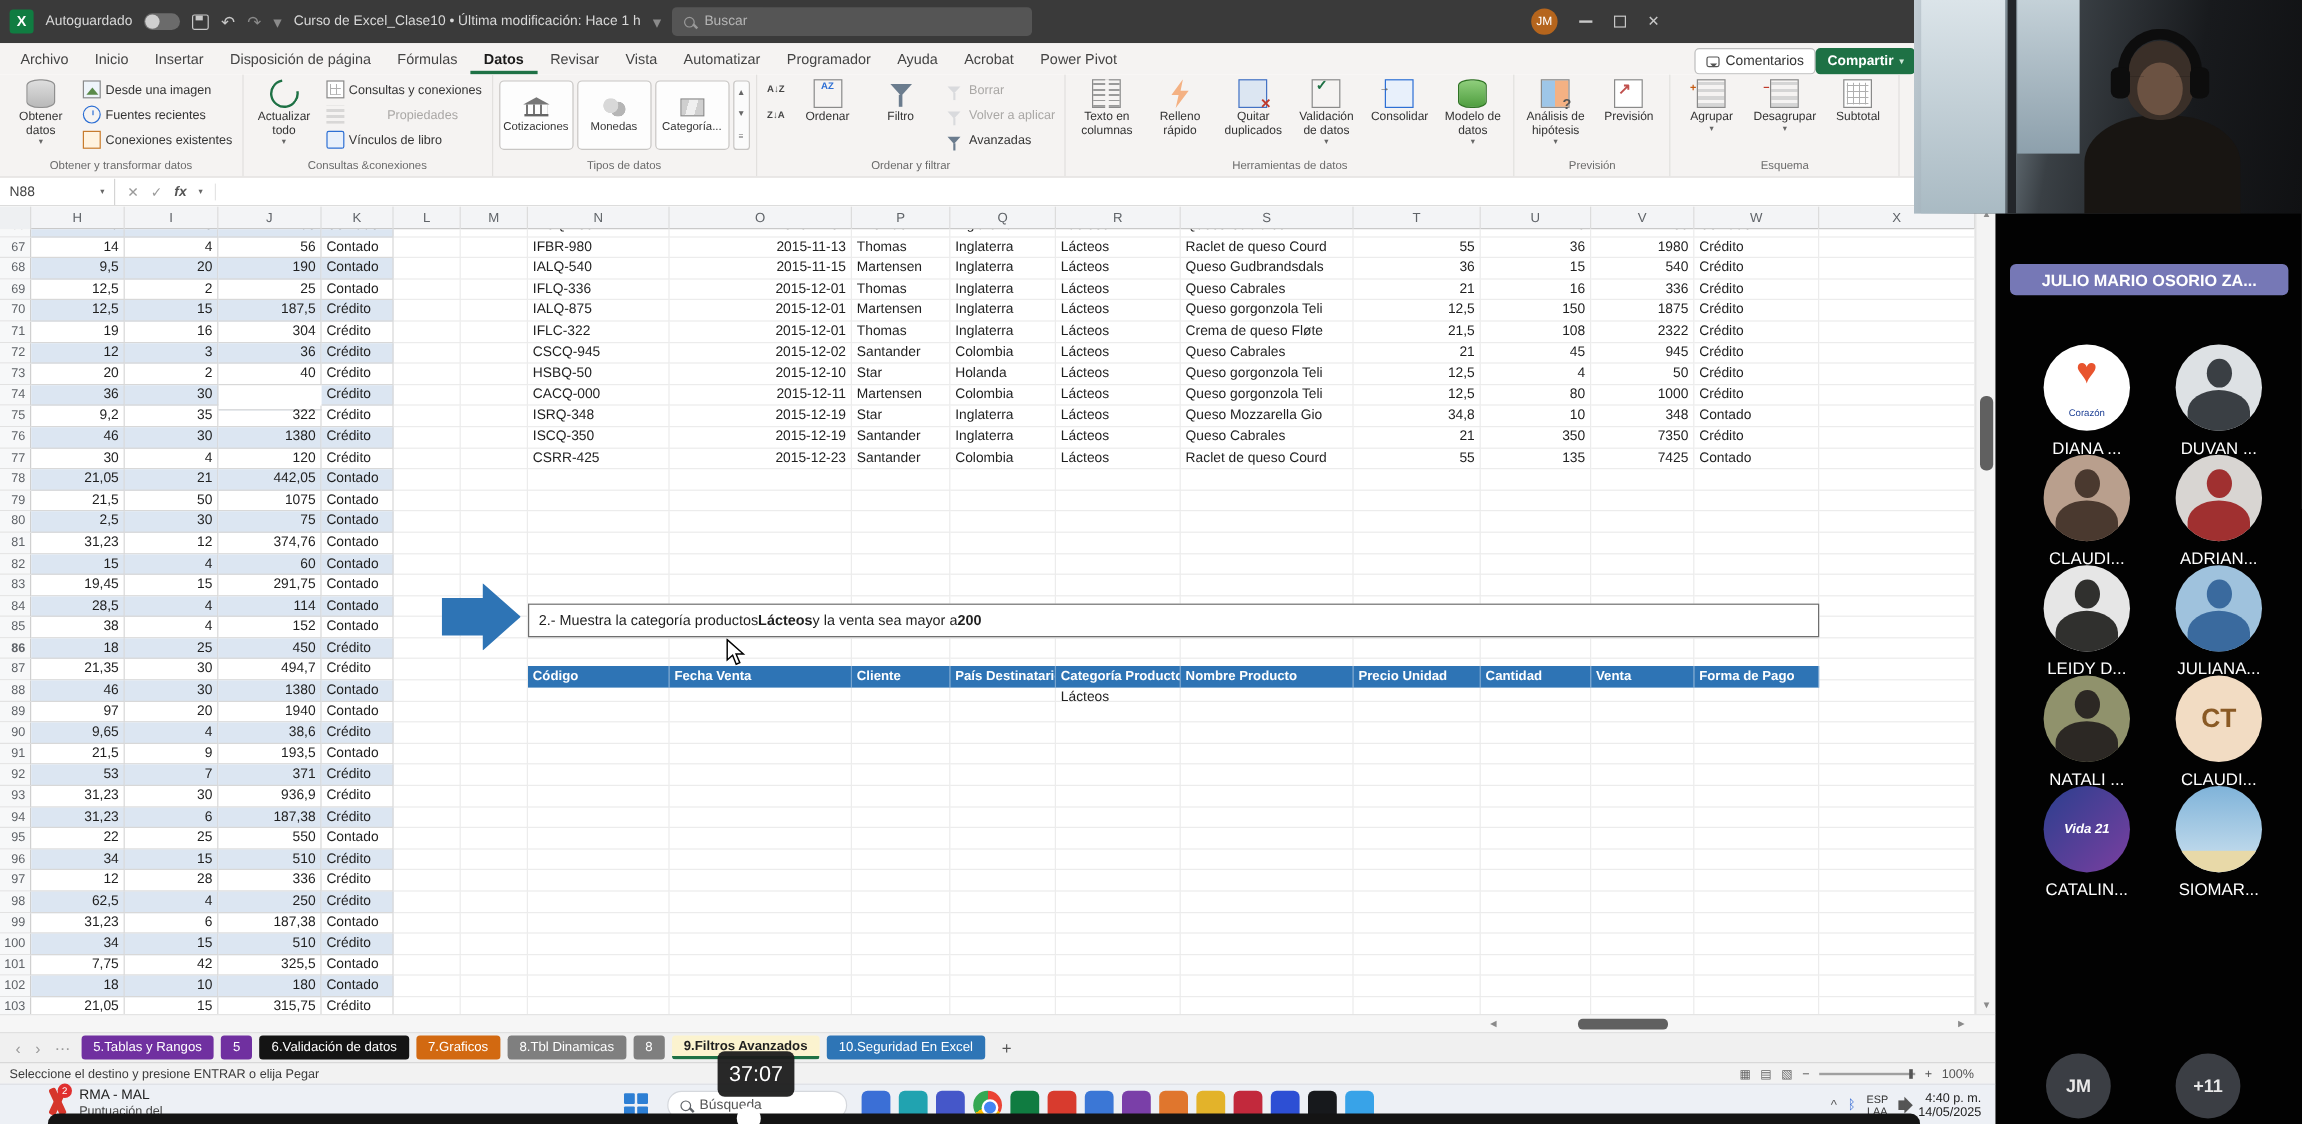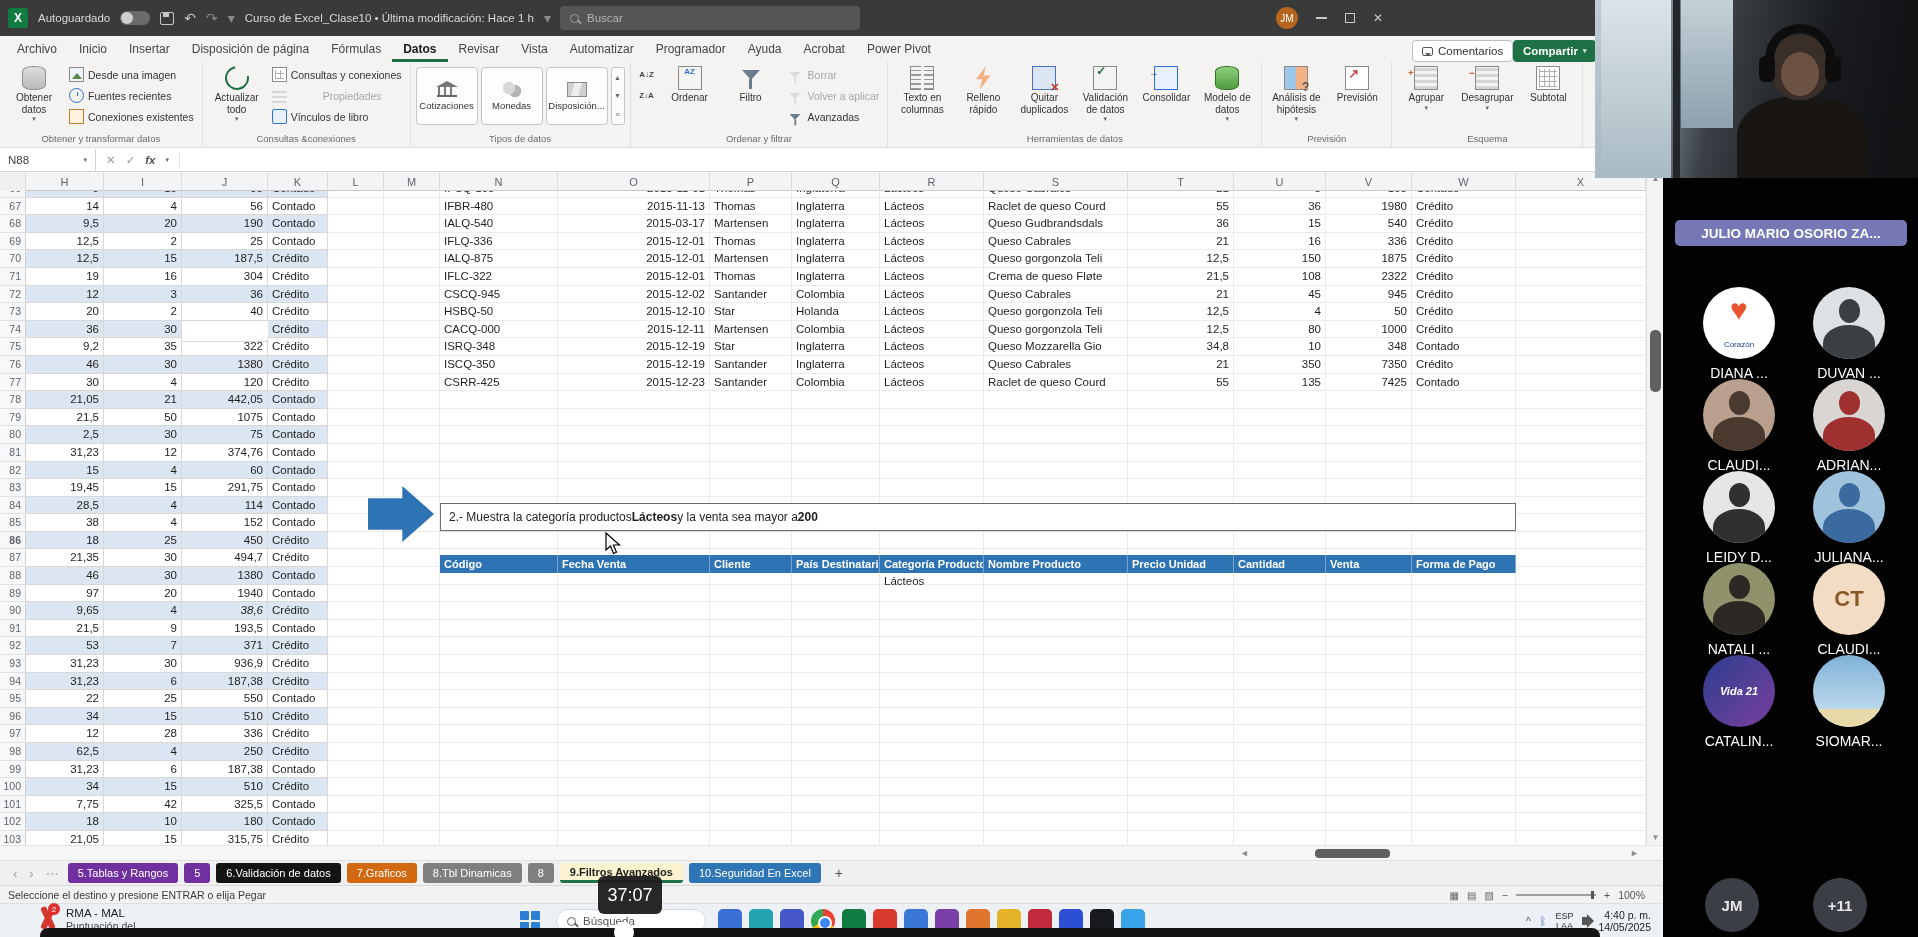--- a/index.html
+++ b/index.html
@@ -310,21 +310,21 @@
             <div class="tile">
               <div class="ic i-bank" style="width: 20px;"></div>
               <div>Cotizaciones</div>
             </div>
             <div class="tile">
               <div class="ic i-coins" style="width: 20px;"></div>
               <div>Monedas</div>
             </div>
             <div class="tile">
               <div class="ic i-map" style="width: 20px;"></div>
-              <div>Disposición...</div>
+              <div>Categoría...</div>
             </div>
             <div class="gallerybar">
               <div>▲</div>
               <div>▼</div>
               <div>≡</div>
             </div>
           </div>
           <div class="glabel">Tipos de datos</div>
         </div>
         <div class="rgroup">
@@ -487,42 +487,42 @@
             <div class="cell" style="width: 130px;"></div>
           </div>
           <div class="grow">
             <div class="rnum" style="width: 26px;">67</div>
             <div class="cell r blk" style="width: 78px;">14</div>
             <div class="cell r blk" style="width: 78px;">4</div>
             <div class="cell r blk" style="width: 86px;">56</div>
             <div class="cell blk" style="width: 60px;">Contado</div>
             <div class="cell" style="width: 56px;"></div>
             <div class="cell" style="width: 56px;"></div>
-            <div class="cell" style="width: 118px;">IFBR-480</div>
+            <div class="cell" style="width: 118px;">IFBR-980</div>
             <div class="cell r" style="width: 152px;">2015-11-13</div>
             <div class="cell" style="width: 82px;">Thomas</div>
             <div class="cell" style="width: 88px;">Inglaterra</div>
             <div class="cell" style="width: 104px;">Lácteos</div>
             <div class="cell" style="width: 144px;">Raclet de queso Courd</div>
             <div class="cell r" style="width: 106px;">55</div>
             <div class="cell r" style="width: 92px;">36</div>
             <div class="cell r" style="width: 86px;">1980</div>
             <div class="cell" style="width: 104px;">Crédito</div>
             <div class="cell" style="width: 130px;"></div>
           </div>
           <div class="grow">
             <div class="rnum" style="width: 26px;">68</div>
             <div class="cell r blk band" style="width: 78px;">9,5</div>
             <div class="cell r blk band" style="width: 78px;">20</div>
             <div class="cell r blk band" style="width: 86px;">190</div>
             <div class="cell blk band" style="width: 60px;">Contado</div>
             <div class="cell" style="width: 56px;"></div>
             <div class="cell" style="width: 56px;"></div>
             <div class="cell" style="width: 118px;">IALQ-540</div>
-            <div class="cell r" style="width: 152px;">2015-03-17</div>
+            <div class="cell r" style="width: 152px;">2015-11-15</div>
             <div class="cell" style="width: 82px;">Martensen</div>
             <div class="cell" style="width: 88px;">Inglaterra</div>
             <div class="cell" style="width: 104px;">Lácteos</div>
             <div class="cell" style="width: 144px;">Queso Gudbrandsdals</div>
             <div class="cell r" style="width: 106px;">36</div>
             <div class="cell r" style="width: 92px;">15</div>
             <div class="cell r" style="width: 86px;">540</div>
             <div class="cell" style="width: 104px;">Crédito</div>
             <div class="cell" style="width: 130px;"></div>
           </div>
@@ -943,21 +943,21 @@
             <div class="cell r" style="width: 106px;"></div>
             <div class="cell r" style="width: 92px;"></div>
             <div class="cell r" style="width: 86px;"></div>
             <div class="cell" style="width: 104px;"></div>
             <div class="cell" style="width: 130px;"></div>
           </div>
           <div class="grow">
             <div class="rnum" style="width: 26px;">90</div>
             <div class="cell r blk band" style="width: 78px;">9,65</div>
             <div class="cell r blk band" style="width: 78px;">4</div>
-            <div class="cell r blk band" style="width: 86px; font-style: italic;">38,6</div>
+            <div class="cell r blk band" style="width: 86px;">38,6</div>
             <div class="cell blk band" style="width: 60px;">Crédito</div>
             <div class="cell" style="width: 56px;"></div>
             <div class="cell" style="width: 56px;"></div>
             <div class="cell" style="width: 118px;"></div>
             <div class="cell r" style="width: 152px;"></div>
             <div class="cell" style="width: 82px;"></div>
             <div class="cell" style="width: 88px;"></div>
             <div class="cell" style="width: 104px;"></div>
             <div class="cell" style="width: 144px;"></div>
             <div class="cell r" style="width: 106px;"></div>

